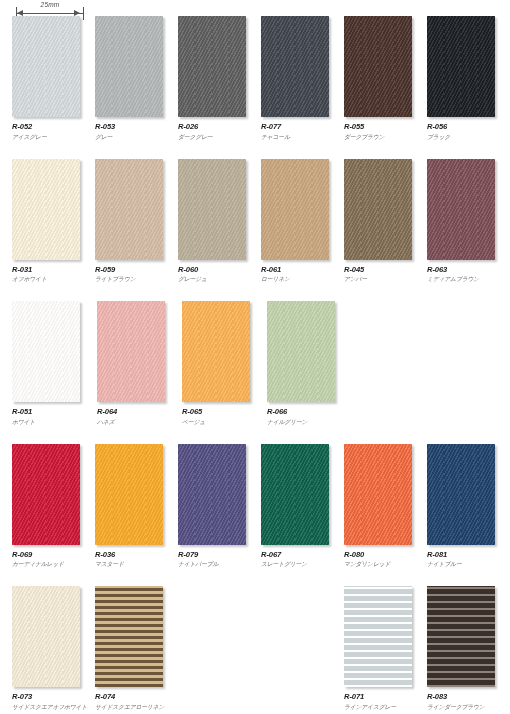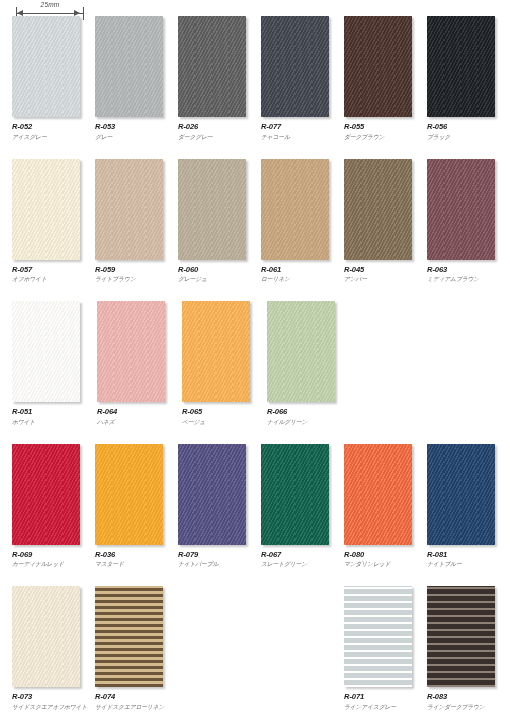--- a/index.html
+++ b/index.html
@@ -93,21 +93,21 @@
           </div>
           <div class="code">R-056</div>
           <div class="jp">ブラック</div>
         </div>
       </div>
       <div class="row">
         <div class="cell">
           <div class="swatch">
             <div class="tex" style="background-image:repeating-linear-gradient(118deg,rgb(252,244,223) 0px,rgb(252,244,223) 1.1px,#ece4cf 1.1px,#ece4cf 2.8px),repeating-linear-gradient(62deg,rgb(252,244,223) 0px,rgb(252,244,223) 1.1px,#ece4cf 1.1px,#ece4cf 2.8px),repeating-linear-gradient(90deg,rgb(214,206,185) 0px,rgb(214,206,185) .9px,transparent .9px,transparent 2.2px),repeating-linear-gradient(0deg,rgb(214,206,185) 0px,rgb(214,206,185) .9px,transparent .9px,transparent 2.2px),linear-gradient(#ece4cf,#ece4cf);background-size:17px 100%,17px 100%,auto,auto,auto;background-position:0 0,17px 0,0 0,0 0,0 0;background-repeat:repeat;"></div>
           </div>
-          <div class="code">R-057</div>
+          <div class="code">R-031</div>
           <div class="jp">オフホワイト</div>
         </div>
         <div class="cell">
           <div class="swatch">
             <div class="tex" style="background-image:repeating-linear-gradient(118deg,rgb(219,196,175) 0px,rgb(219,196,175) 1.1px,#cbb49f 1.1px,#cbb49f 2.8px),repeating-linear-gradient(62deg,rgb(219,196,175) 0px,rgb(219,196,175) 1.1px,#cbb49f 1.1px,#cbb49f 2.8px),repeating-linear-gradient(90deg,rgb(181,158,137) 0px,rgb(181,158,137) .9px,transparent .9px,transparent 2.2px),repeating-linear-gradient(0deg,rgb(181,158,137) 0px,rgb(181,158,137) .9px,transparent .9px,transparent 2.2px),linear-gradient(#cbb49f,#cbb49f);background-size:17px 100%,17px 100%,auto,auto,auto;background-position:0 0,17px 0,0 0,0 0,0 0;background-repeat:repeat;"></div>
           </div>
           <div class="code">R-059</div>
           <div class="jp">ライトブラウン</div>
         </div>
         <div class="cell">

